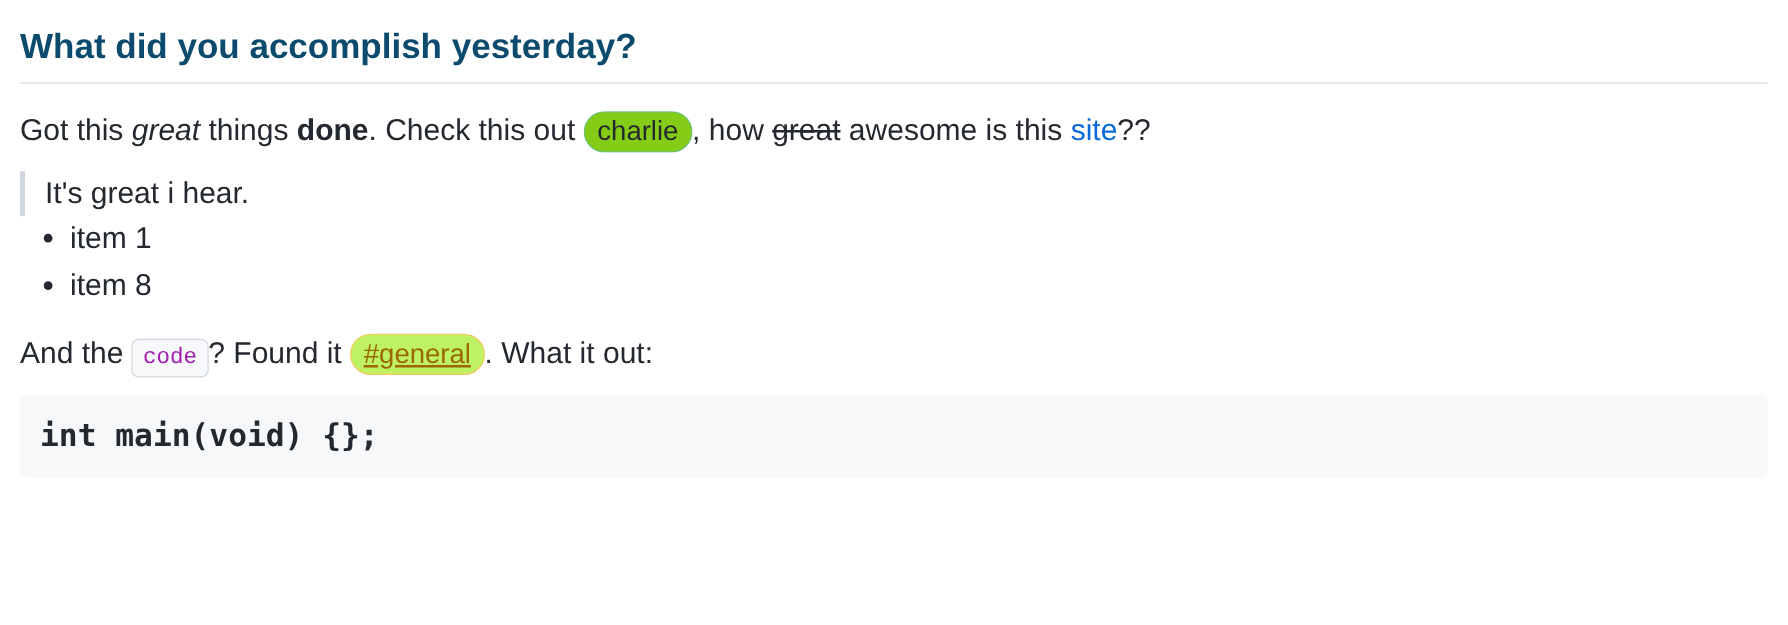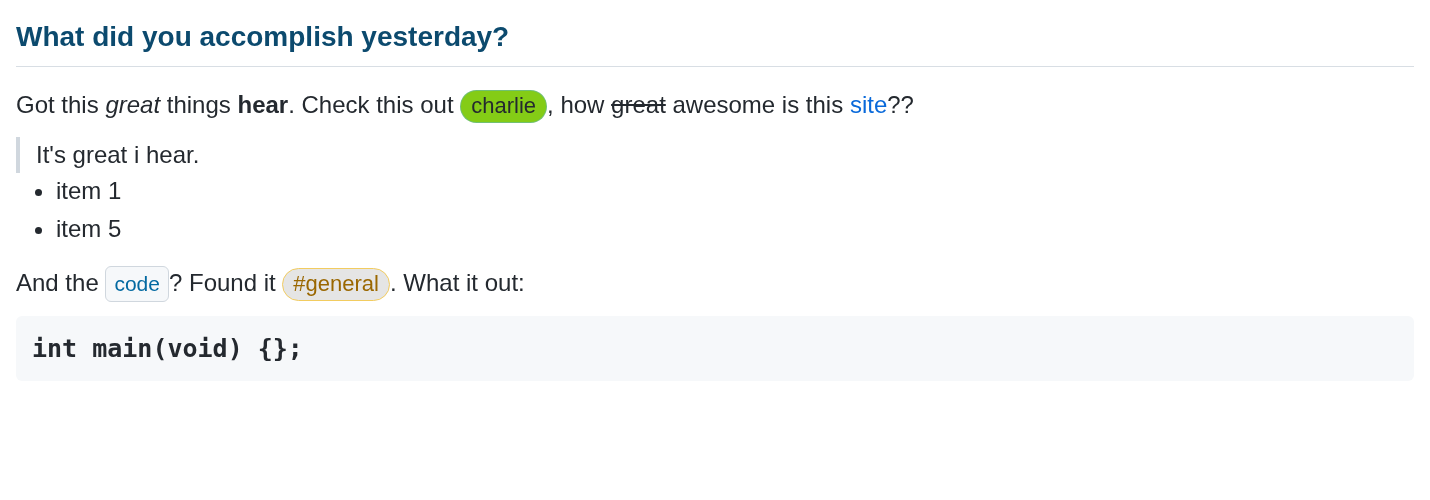--- a/index.html
+++ b/index.html
@@ -60,68 +60,69 @@
     .list {
       list-style: disc;
       padding-left: 40px;
       margin-bottom: 18px;
     }
     .list li {
       margin-bottom: 2px;
     }
     .inline-code {
       display: inline-block;
-      font-family: Liberation Sans, sans-serif;
+      font-family: Liberation Mono, monospace;
       background: #f6f8fa;
-      color: #0369a1;
+      color: #a21caf;
       border: 1px solid #d0d7de;
       border-radius: 6px;
       padding: 1px 8px;
-      font-size: 21px;
+      font-size: 18px;
       vertical-align: baseline;
     }
     .channel-tag {
       display: inline-block;
-      background: #e5e5e5;
+      background: #bef264;
       border: 1px solid #f2cc60;
       border-radius: 20px;
       padding: 0 10px;
       font-size: 22px;
       color: #9a6700;
       line-height: 1.4;
       vertical-align: baseline;
+      text-decoration: underline;
     }
     .code-block {
       background: #f6f8fa;
       border-radius: 6px;
       padding: 14px 16px;
       font-family: ui-monospace, SFMono-Regular, "SF Mono", Menlo, Consolas, monospace;
       font-size: 25px;
       color: #24292f;
       margin-top: 12px;
       white-space: pre;
       overflow-x: auto;
       font-weight: bold;
     }
   </style>
 </head>
 <body>
 
 <h3 class="heading">What did you accomplish yesterday?</h3>
 
 <p class="paragraph">
-  <span>Got this </span><span class="italic">great</span><span> things </span><span class="bold">hear</span><span>. Check this out </span><span class="mention-user">charlie</span><span>, how </span><span class="strike">great</span><span> awesome is this </span><a class="link">site</a><span>??</span>
+  <span>Got this </span><span class="italic">great</span><span> things </span><span class="bold">done</span><span>. Check this out </span><span class="mention-user">charlie</span><span>, how </span><span class="strike">great</span><span> awesome is this </span><a class="link">site</a><span>??</span>
 </p>
 
 <div class="blockquote">
   <span>It's great i hear.</span>
 </div>
 
 <ul class="list">
   <li>item 1</li>
-  <li>item 5</li>
+  <li>item 8</li>
 </ul>
 
 <p class="paragraph">
   <span>And the </span><span class="inline-code">code</span><span>? Found it </span><span class="channel-tag">#general</span><span>. What it out:</span>
 </p>
 
 <div class="code-block">int main(void) {};</div>
 
 </body></html>

